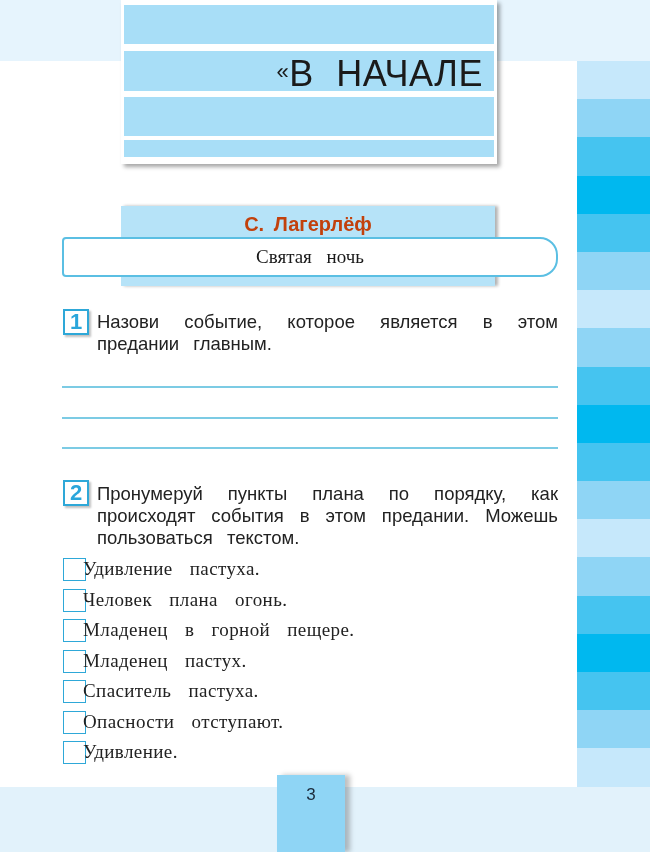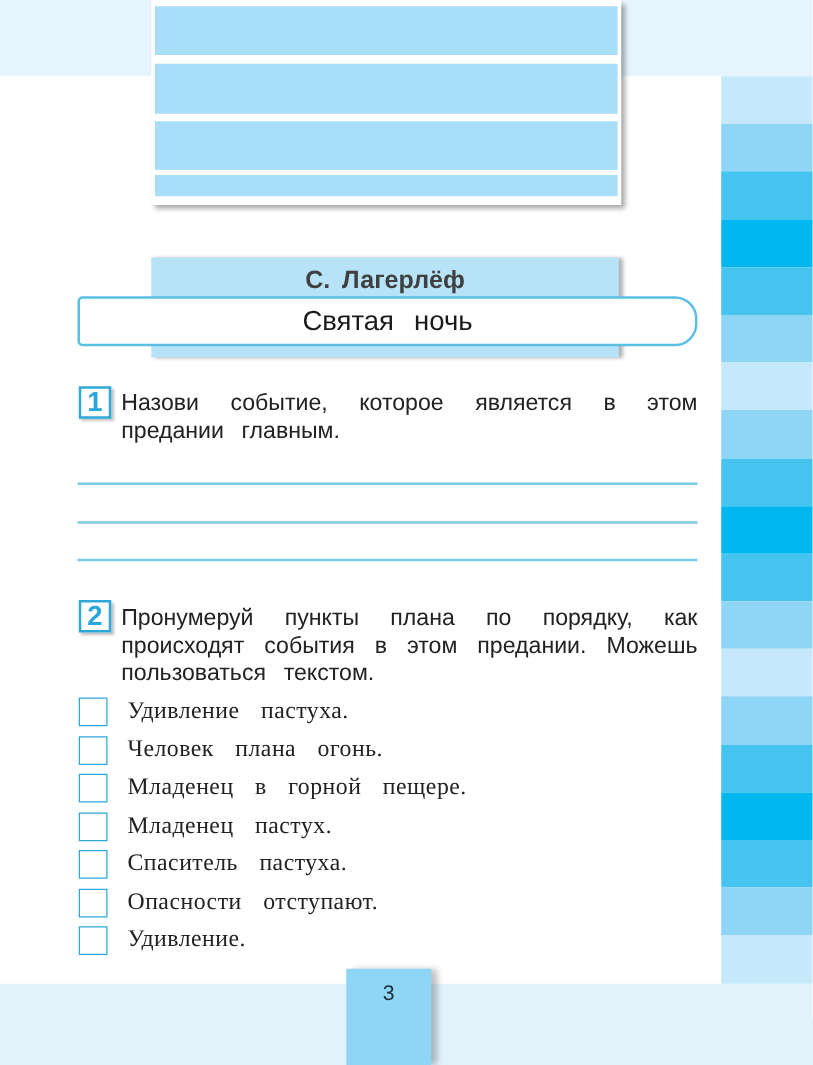--- a/index.html
+++ b/index.html
@@ -23,46 +23,46 @@
     word-spacing: 12px; white-space: nowrap; line-height: 1;
   }
   .quote-mark { font-size: 22px; vertical-align: 7px; }
 
   .author-card {
     position: absolute; left: 121px; top: 206px; width: 374px; height: 80px;
     background: #b6e3f8; box-shadow: 3px 0 3px rgba(0,0,0,0.3);
   }
   .author-name {
     position: absolute; left: 0; width: 374px; top: 7px; text-align: center;
-    font-weight: bold; font-size: 20px; color: #404040; word-spacing: 4px;
+    font-weight: bold; font-size: 20px; color: #c2410c; word-spacing: 4px;
   }
   .story-title-box {
     position: absolute; left: 62px; top: 237px; width: 492px; height: 36px;
     background: #fff; border: 2px solid #5bbfe3; border-radius: 4px 18px 18px 4px;
-    text-align: center; font-size: 22px; line-height: 36px; color: #1a1a1a; word-spacing: 10px;
+    text-align: center; font-size: 19px; line-height: 36px; color: #1a1a1a; word-spacing: 10px; font-family: Liberation Serif, serif;
   }
 
   .task-num {
     position: absolute; width: 22px; height: 22px; border: 2px solid #2ea8d8;
     background: #fff; box-shadow: 2px 2px 2px rgba(0,0,0,0.25);
     color: #2aa6db; font-weight: bold; font-size: 22px; line-height: 22px; text-align: center;
   }
   .task-text {
     position: absolute; left: 97px; width: 461px; font-size: 18.5px; line-height: 22px;
     color: #222; text-align: justify; text-align-last: left; word-spacing: 9px;
   }
   .answer-line { position: absolute; left: 62px; width: 496px; height: 2px; background: #7ccbe4; }
 
   .plan-item { position: absolute; left: 63px; height: 24px; }
   .checkbox {
     position: absolute; left: 0; top: 0; width: 21px; height: 21px;
     border: 1.5px solid #2ea8d8; background: #fff;
   }
   .plan-label {
-    position: absolute; left: 39px; top: 0; white-space: nowrap;
+    position: absolute; left: 20px; top: 0; white-space: nowrap;
     font-family: "Liberation Serif", serif; font-size: 19px; line-height: 22px; color: #222;
     word-spacing: 12px; letter-spacing: 0.4px;
   }
 
   .page-tab {
     position: absolute; left: 277px; top: 775px; width: 68px; height: 77px; background: #8fd5f5;
     box-shadow: 5px 0 5px rgba(0,0,0,0.25);
   }
   .page-number { position: absolute; left: 0; width: 68px; top: 10px; text-align: center; font-size: 17px; color: #1a2a3a; }
 </style>
@@ -92,20 +92,21 @@
   <div class="stripe" style="background:#45c4f0"></div>
   <div class="stripe" style="background:#8fd5f5"></div>
   <div class="stripe" style="background:#c6e8fb"></div>
 </div>
 
 <div class="title-card">
   <div class="title-bar" style="top:5px;height:39px"></div>
   <div class="title-bar" style="top:51px;height:40px"></div>
   <div class="title-bar" style="top:97px;height:39px"></div>
   <div class="title-bar" style="top:140px;height:17px"></div>
+  <div class="title-text" style="top:56px"><span class="quote-mark">«</span><span>В   НАЧАЛЕ</span></div>
 </div>
 
 <div class="author-card">
   <div class="author-name">С.  Лагерлёф</div>
 </div>
 <div class="story-title-box">Святая   ночь</div>
 
 <div class="task-num" style="left:63px;top:309px">1</div>
 <div class="task-text" style="top:311px">Назови событие, которое является в этом предании главным.</div>
 <div class="answer-line" style="top:386px"></div>

